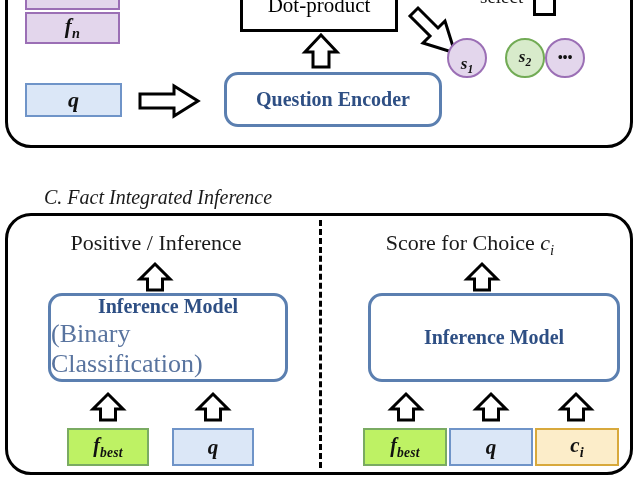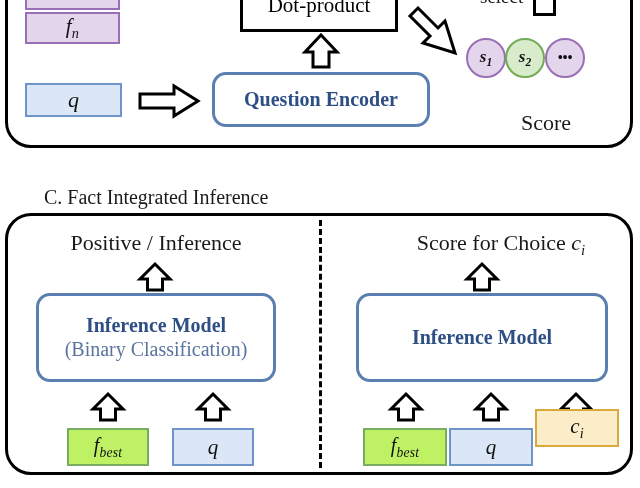--- a/index.html
+++ b/index.html
@@ -27,50 +27,51 @@
   }
 
   
   .databox {
     border-width: 2px;
     border-style: solid;
     display: flex;
     align-items: center;
     justify-content: center;
     font-style: italic;
-    font-weight: normal;
+    font-weight: bold;
     letter-spacing: .2px;
     color: #111111;
   }
   .box-purple { background: #e3d6ec; border-color: #9b6fb5; }
   .box-blue   { background: #dbe7f7; border-color: #6f94c8; }
   .box-green  { background: #bef264; border-color: #7aab62; }
   .box-yellow { background: #fcedc9; border-color: #d8a93c; }
 
   
   .modelbox {
     border: 3px solid #5b7fb0;
     border-radius: 14px;
     background: #ffffff;
     display: flex;
     flex-direction: column;
     align-items: center;
     justify-content: center;
     color: #2e4f84;
+    margin-left: 12px;
   }
   .modelbox .m-title {
     font-family: "Liberation Serif", "DejaVu Serif", serif;
     font-weight: bold;
     font-size: 20px;
     line-height: 1.05;
   }
   .modelbox .m-sub {
     font-family: "Liberation Serif", "DejaVu Serif", serif;
     font-weight: normal;
-    font-size: 20px;
+    font-size: 26px;
     color: #59749f;
     line-height: 1.15;
     margin-top: 2px;
   }
 
   
   .plainbox {
     border: 3px solid #000000;
     background: #ffffff;
     display: flex;
@@ -155,33 +156,32 @@
   <div class="abs" style="left:408px; top:6px; width:58px; height:52px;">
     <svg class="arrow" width="58" height="52" viewBox="0 0 58 52">
       <path d="M4,2 L24,22 L31,15 L41,47 L9,37 L16,30 L-4,10 Z" transform="translate(6,0)" fill="#ffffff" stroke="#000000" stroke-width="3" stroke-linejoin="miter"></path>
     </svg>
   </div>
 
   <div class="abs txt txt-small" style="left:480px; top:-14px;">select</div>
 
   <div class="abs" style="left:533px; top:-12px; width:23px; height:28px; border:3px solid #000; background:#fff;"></div>
 
-  <div class="abs circ circ-purple" style="left:466px; top:38px; width:40px; height:40px;">
+  <div class="abs circ circ-purple" style="left:447px; top:38px; width:40px; height:40px;align-items:flex-end;">
     <span><i>s</i><sub>1</sub></span>
   </div>
   <div class="abs circ circ-green" style="left:505px; top:38px; width:40px; height:40px;">
     <span><i>s</i><sub>2</sub></span>
   </div>
   <div class="abs circ circ-purple" style="left:545px; top:38px; width:40px; height:40px; font-size:14px;">
     <span>•••</span>
   </div>
 
-  <div class="abs txt txt-label" style="left:486px; top:110px; width:120px;">Score</div>
-
-  <div class="abs txt txt-sec" style="left:44px; top:186px;">C. Fact Integrated Inference</div>
+
+  <div class="abs txt txt-sec" style="left:44px; top:186px;font-style:italic;">C. Fact Integrated Inference</div>
 
   <div class="abs panel" style="left:5px; top:213px; width:628px; height:262px;"></div>
 
   <div class="abs vdash" style="left:319px; top:220px; height:248px;"></div>
 
   <div class="abs txt txt-label" style="left:36px; top:230px; width:240px;">Positive / Inference</div>
 
   <div class="abs" style="left:138px; top:262px; width:34px; height:30px;">
     <svg class="arrow" width="34" height="30" viewBox="0 0 34 30">
       <path d="M17,2 L32,17 L24.5,17 L24.5,28 L9.5,28 L9.5,17 L2,17 Z" fill="#ffffff" stroke="#000000" stroke-width="3" stroke-linejoin="miter"></path>
@@ -204,21 +204,21 @@
     </svg>
   </div>
 
   <div class="abs databox box-green" style="left:67px; top:428px; width:82px; height:38px; font-size:20px;">
     <span><i>f</i><sub>best</sub></span>
   </div>
   <div class="abs databox box-blue" style="left:172px; top:428px; width:82px; height:38px; font-size:21px;">
     <span><i>q</i></span>
   </div>
 
-  <div class="abs txt txt-label" style="left:375px; top:230px; width:252px;">
+  <div class="abs txt txt-label" style="left:344px; top:230px; width:252px;">
     <span>Score for Choice <i>c</i><sub>i</sub></span>
   </div>
 
   <div class="abs" style="left:465px; top:262px; width:34px; height:30px;">
     <svg class="arrow" width="34" height="30" viewBox="0 0 34 30">
       <path d="M17,2 L32,17 L24.5,17 L24.5,28 L9.5,28 L9.5,17 L2,17 Z" fill="#ffffff" stroke="#000000" stroke-width="3" stroke-linejoin="miter"></path>
     </svg>
   </div>
 
   <div class="abs modelbox" style="left:356px; top:293px; width:252px; height:89px;">
@@ -240,17 +240,17 @@
       <path d="M17,2 L32,17 L24.5,17 L24.5,28 L9.5,28 L9.5,17 L2,17 Z" fill="#ffffff" stroke="#000000" stroke-width="3" stroke-linejoin="miter"></path>
     </svg>
   </div>
 
   <div class="abs databox box-green" style="left:363px; top:428px; width:84px; height:38px; font-size:20px;">
     <span><i>f</i><sub>best</sub></span>
   </div>
   <div class="abs databox box-blue" style="left:449px; top:428px; width:84px; height:38px; font-size:21px;">
     <span><i>q</i></span>
   </div>
-  <div class="abs databox box-yellow" style="left:535px; top:409px; width:84px; height:38px; font-size:21px;">
+  <div class="abs databox box-yellow" style="left:535px; top:428px; width:84px; height:38px; font-size:21px;">
     <span><i>c</i><sub>i</sub></span>
   </div>
 
 </div>
 
 </body></html>

